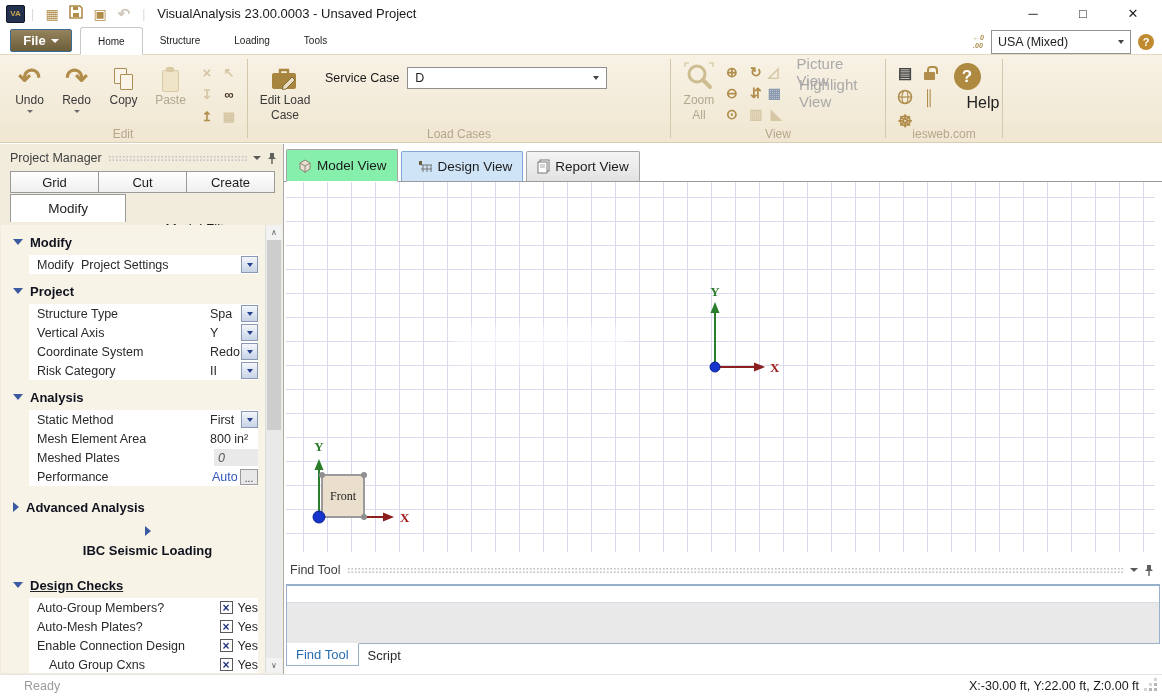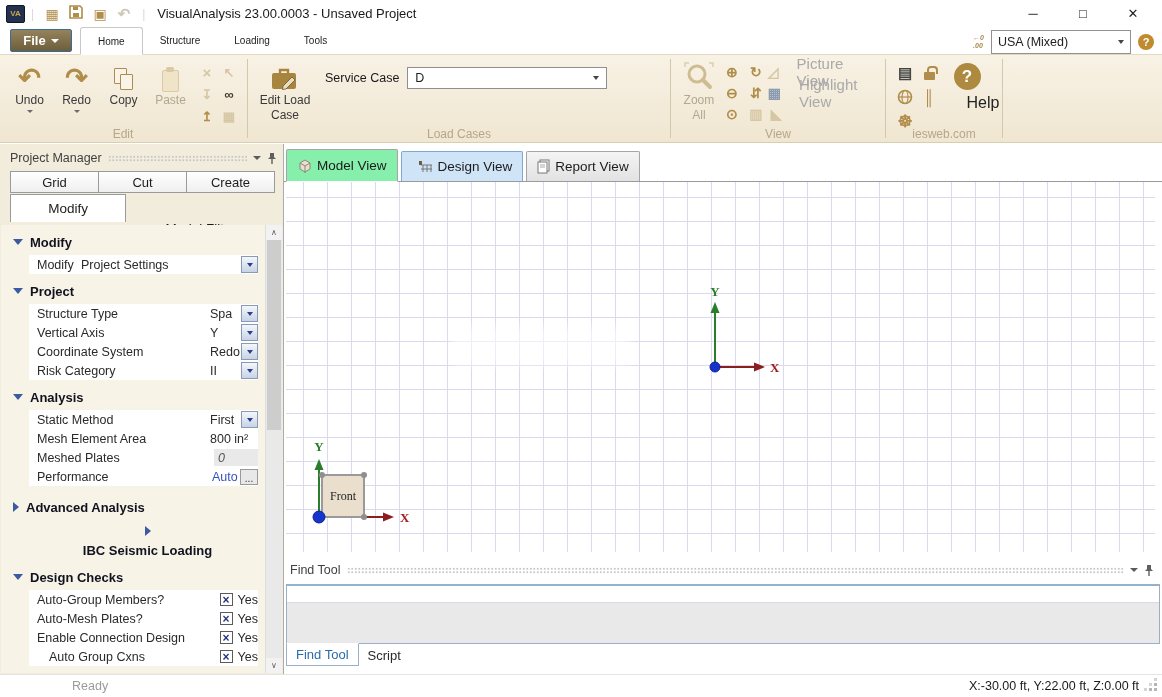--- a/index.html
+++ b/index.html
@@ -140,21 +140,21 @@
   .find-box { margin-top:4px; height:60px; border:1px solid #9ab0c8; background:#e9e9e9; }
   .find-input { height:18px; background:#fff; border-top:1px solid #8fb2d4; border-bottom:1px solid #d5dce4; }
   .find-tabs { display:flex; margin-top:0px; height:22px; align-items:stretch; }
   .ftab { padding:0 9px; display:flex; align-items:center; font-size:13px; }
   .ftab.active { color:#2a6cb0; background:#fff; border:1px solid #9ab0c8; border-top:1px solid #fff; margin-top:-1px; }
   .ftab.plain { color:#2a2a2a; }
 
   
   .statusbar { position:absolute; left:0; right:0; bottom:0; height:23px; background:#fff; border-top:1px solid #e4e4e4;
                display:flex; align-items:center; font-size:12.5px; }
-  .st-ready { color:#9b9b9b; padding-left:24px; flex:1;margin-left:48px; }
+  .st-ready { color:#9b9b9b; padding-left:24px; flex:1; }
   .st-coords { color:#1a1a1a; padding-right:6px; }
   .grip { width:14px; height:14px; margin-right:3px; position:relative; }
   .grip::before { content:""; position:absolute; right:2px; bottom:2px; width:3px; height:3px; background:#b5b5b5;
                   box-shadow:-5px 0 #b5b5b5, 0 -5px #b5b5b5, -5px -5px #d5d5d5, -10px 0 #d5d5d5, 0 -10px #d5d5d5; }
 </style>
 </head>
 <body>
 
 <div id="app">
 
@@ -426,21 +426,21 @@
         </div>
 
         <div class="sec" style="margin-top:8px;">
           <span class="tri-closed"></span>
           <b>Advanced Analysis</b>
         </div>
         <div class="sec" style="margin-top:6px;flex-direction:column;">
           <span class="tri-closed"></span>
           <b>IBC Seismic Loading</b>
         </div>
-        <div class="sec" style="margin-top:12px;">
+        <div class="sec" style="margin-top:20px;text-decoration:underline;">
           <span class="tri-open"></span>
           <b>Design Checks</b>
         </div>
         <div class="prow">
           <span class="plabel">Auto-Group Members?</span>
           <span class="chkbox">×</span>
           <span class="chklabel">Yes</span>
         </div>
         <div class="prow">
           <span class="plabel">Auto-Mesh Plates?</span>

